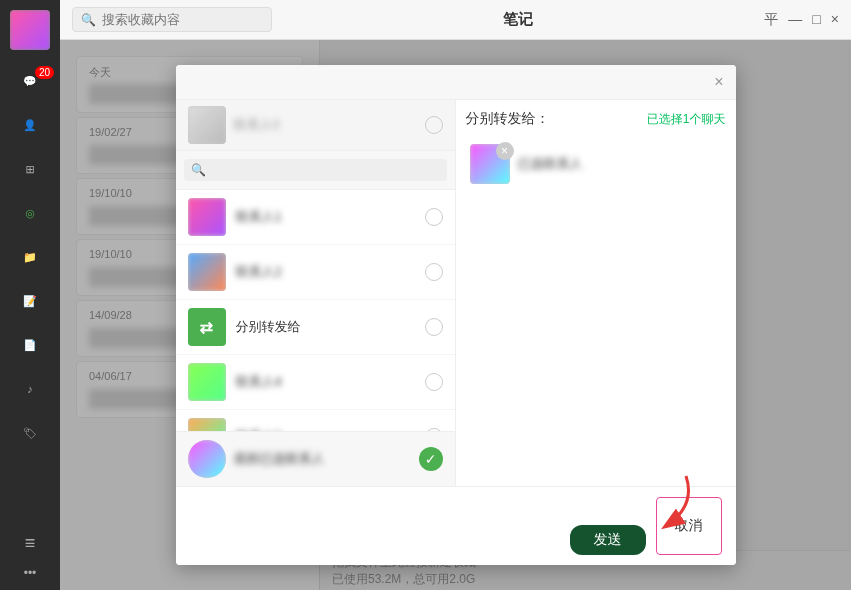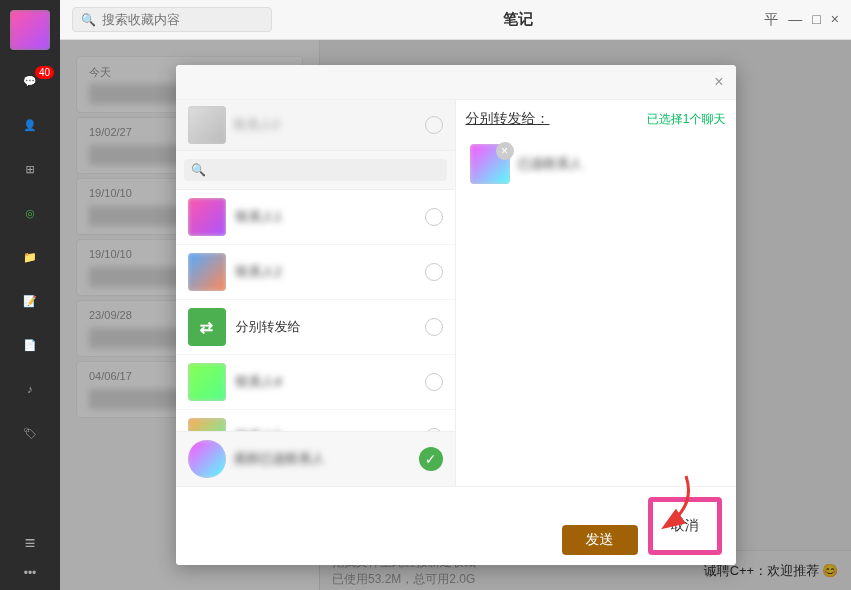--- a/index.html
+++ b/index.html
@@ -263,21 +263,21 @@
       display: flex;
       flex-direction: column;
       padding: 10px;
     }
     .modal-right-header {
       display: flex;
       justify-content: space-between;
       align-items: center;
       margin-bottom: 10px;
     }
-    .modal-right-title { font-size: 14px; color: #333; text-decoration: underline; }
+    .modal-right-title { font-size: 14px; color: #333; }
     .modal-right-count { font-size: 12px; color: #07C160; }
     .selected-contacts { flex: 1; overflow-y: auto; }
     .selected-contact-item {
       display: flex;
       align-items: center;
       gap: 8px;
       padding: 6px 4px;
       position: relative;
     }
     .selected-avatar {
@@ -350,33 +350,33 @@
     
     .modal-footer {
       border-top: 1px solid #eee;
       padding: 10px 14px;
       display: flex;
       justify-content: flex-end;
       gap: 10px;
       background: white;
     }
     .btn-send {
-      background: #a16207;
+      background: #14532d;
       color: white;
       border: none;
-      border-radius: 4px;
+      border-radius: 12px;
       padding: 6px 24px;
       font-size: 14px;
       cursor: pointer;
       margin-top: 28px;
     }
     .btn-cancel {
       background: white;
       color: #333;
-      border: 5px solid #ec4899;
+      border: 1px solid #ec4899;
       border-radius: 4px;
       padding: 6px 18px;
       font-size: 14px;
       cursor: pointer;
     }
 
     
     .avatar-img {
       width: 100%;
       height: 100%;
@@ -401,21 +401,21 @@
   </style>
 </head>
 <body>
 
 <div class="sidebar">
   <div class="sidebar-avatar">
     <div class="avatar-img colored"></div>
   </div>
   <div class="sidebar-icon-item">
     <div class="icon-shape">💬</div>
-    <span class="badge">40</span>
+    <span class="badge">20</span>
   </div>
   <div class="sidebar-icon-item">
     <div class="icon-shape">👤</div>
   </div>
   <div class="sidebar-icon-item">
     <div class="icon-shape">⊞</div>
   </div>
   <div class="sidebar-icon-item">
     <div class="icon-shape" style="color:#4CAF50">◎</div>
   </div>
@@ -484,21 +484,21 @@
           </div>
           <div class="note-item">
             <div class="note-item-header">
               <span class="note-date">19/10/10</span>
               <span class="note-source">来自：</span>
             </div>
             <div class="note-preview" style="height:20px; background:#ddd; border-radius:2px;"></div>
           </div>
           <div class="note-item">
             <div class="note-item-header">
-              <span class="note-date">23/09/28</span>
+              <span class="note-date">14/09/28</span>
               <span class="note-source">来自：</span>
             </div>
             <div class="note-preview" style="height:20px; background:#ddd; border-radius:2px;"></div>
           </div>
           <div class="note-item">
             <div class="note-item-header">
               <span class="note-date">04/06/17</span>
               <span class="note-source">来自：南占</span>
             </div>
             <div class="note-preview" style="height:20px; background:#ddd; border-radius:2px;"></div>
@@ -507,21 +507,20 @@
       </div>
     </div>
 
     <div class="content-area">
       <div style="flex:1; background:#f8f8f8; filter:blur(1px) brightness(0.95);"></div>
       <div class="status-bar">
         <div>
           <div style="font-size:12px; color:#999;">拖拽文件至此直接新建收藏</div>
           <div style="font-size:12px; color:#999;">已使用53.2M，总可用2.0G</div>
         </div>
-        <div style="font-size:13px; color:#333;">诚聘C++：欢迎推荐 😊</div>
       </div>
     </div>
 
     <div class="modal-overlay">
       <div class="modal">
 
         <div style="display:flex; align-items:center; justify-content:flex-end; padding:8px 12px; border-bottom:1px solid #eee; background:#f7f7f7;">
           <span style="cursor:pointer; color:#999; font-size:16px;">×</span>
         </div>
 

